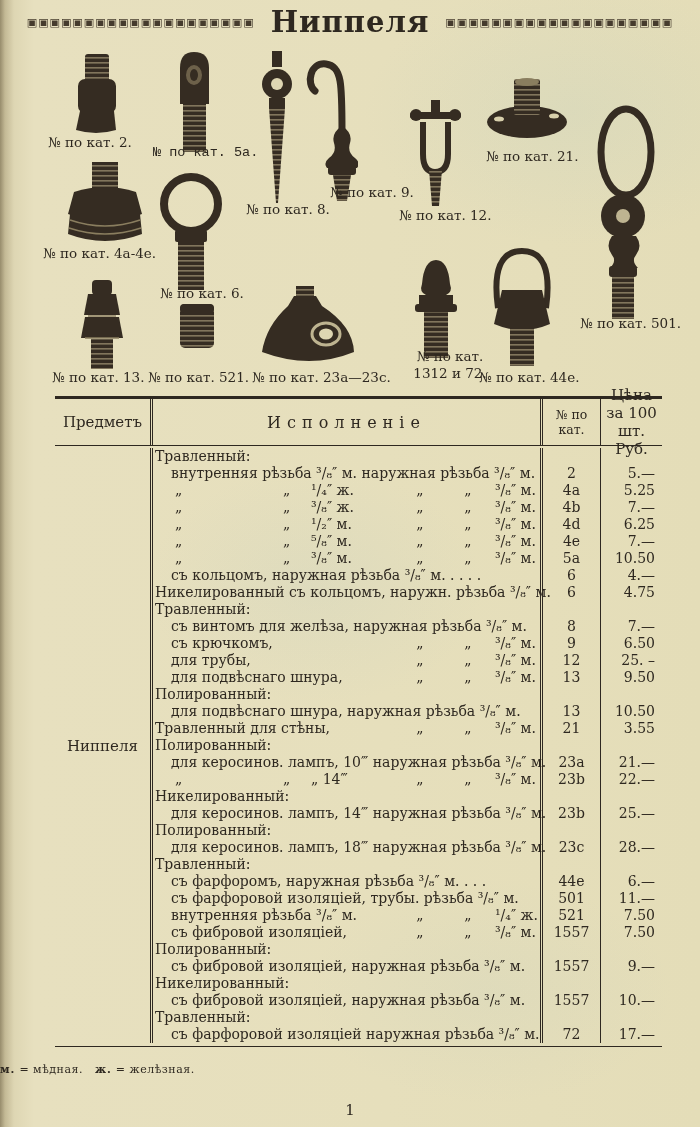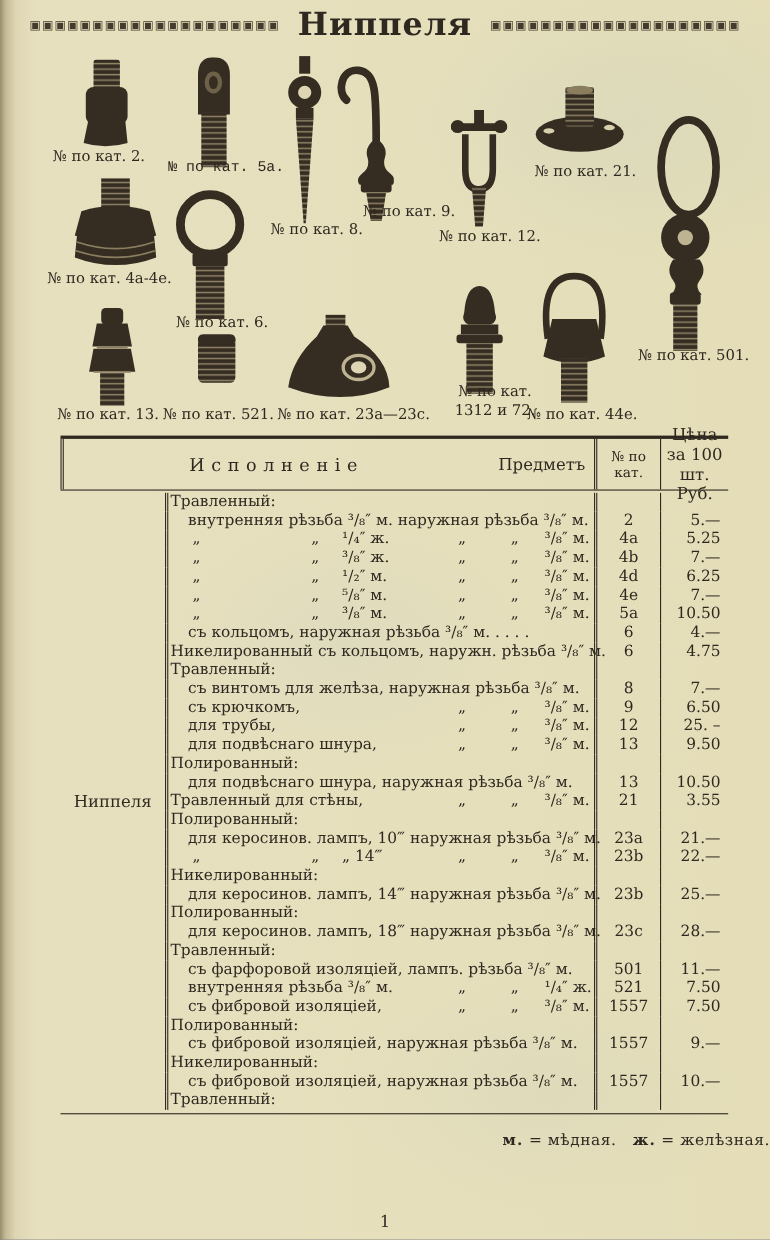--- a/index.html
+++ b/index.html
@@ -52,21 +52,21 @@
   .cprice{width:62px;border-left:1px solid #2e2820;text-align:right;padding-right:7px;}
   .full{grid-column:1/-1;padding-left:2px;white-space:nowrap;}
   .full.ind{padding-left:18px;}
   .cd{grid-column:1/4;padding-left:18px;white-space:nowrap;}
   .cd.x0{padding-left:2px;}
   .c1{padding-left:22px;}
   .c3{padding-left:2px;white-space:nowrap;}
   .c4,.c5{text-align:center;}
   .c6{padding-left:4px;white-space:nowrap;}
   
-  .footnote{text-align:right;margin-top:16px;font-size:14px;letter-spacing:.5px;}
+  .footnote{text-align:left;margin-top:16px;font-size:11px;letter-spacing:.5px;}
   .footnote b{letter-spacing:1px;}
   .pageno{position:absolute;bottom:8px;left:0;width:100%;text-align:center;font-size:15px;}
 </style>
 </head>
 <body>
 
 <div class="page">
 
   <svg width="0" height="0" style="position:absolute">
     <defs>
@@ -198,22 +198,22 @@
     <span class="plabel l8">№ по кат. 6.</span>
     <span class="plabel l9">№ по кат. 13.</span>
     <span class="plabel l10">№ по кат. 521.</span>
     <span class="plabel l11">№ по кат. 23а—23с.</span>
     <span class="plabel l12 wrap">№ по кат. 1312 и 72.</span>
     <span class="plabel l13">№ по кат. 44е.</span>
   </div>
 
   <div class="table">
     <div class="thead">
+      <div class="th th1">Предметъ</div>
       <div class="th th2">Исполненіе</div>
-      <div class="th th1">Предметъ</div>
       <div class="th th3">№ по кат.</div>
       <div class="th th4">Цѣна за 100 шт. Руб.</div>
     </div>
     <div class="tbodywrap">
       <div class="citem">Ниппеля</div>
       <div class="rows">
           <div class="trow">
             <span class="cexec">
               <span class="full">Травленный:</span>
             </span>
@@ -425,21 +425,28 @@
           </div>
           <div class="trow">
             <span class="cexec">
               <span class="full">Травленный:</span>
             </span>
             <span class="ccat"></span>
             <span class="cprice"></span>
           </div>
           <div class="trow">
             <span class="cexec">
-              <span class="full ind">съ фарфоровой изоляціей, лампъ. рѣзьба ³/₈″ м.</span>
+              <span class="full ind">съ фарфоромъ, наружная рѣзьба ³/₈″ м.  .   .   .</span>
+            </span>
+            <span class="ccat">44е</span>
+            <span class="cprice">6.—</span>
+          </div>
+          <div class="trow">
+            <span class="cexec">
+              <span class="full ind">съ фарфоровой изоляціей, трубы. рѣзьба ³/₈″ м.</span>
             </span>
             <span class="ccat">501</span>
             <span class="cprice">11.—</span>
           </div>
           <div class="trow">
             <span class="cexec">
               <span class="cd">внутренняя рѣзьба ³/₈″ м.</span>
               <span class="c4 q">„</span>
               <span class="c5 q">„</span>
               <span class="c6">¹/₄″ ж.</span>
@@ -484,20 +491,27 @@
             </span>
             <span class="ccat">1557</span>
             <span class="cprice">10.—</span>
           </div>
           <div class="trow">
             <span class="cexec">
               <span class="full">Травленный:</span>
             </span>
             <span class="ccat"></span>
             <span class="cprice"></span>
+          </div>
+          <div class="trow">
+            <span class="cexec">
+              <span class="full ind">съ фарфоровой изоляціей наружная рѣзьба ³/₈″ м.</span>
+            </span>
+            <span class="ccat">72</span>
+            <span class="cprice">17.—</span>
           </div>
         </div>
     </div>
   </div>
 
   <div class="footnote">
     <b>м.</b>
     <span>= мѣдная.</span>&nbsp;&nbsp;
     <b>ж.</b>
     <span>= желѣзная.</span>

